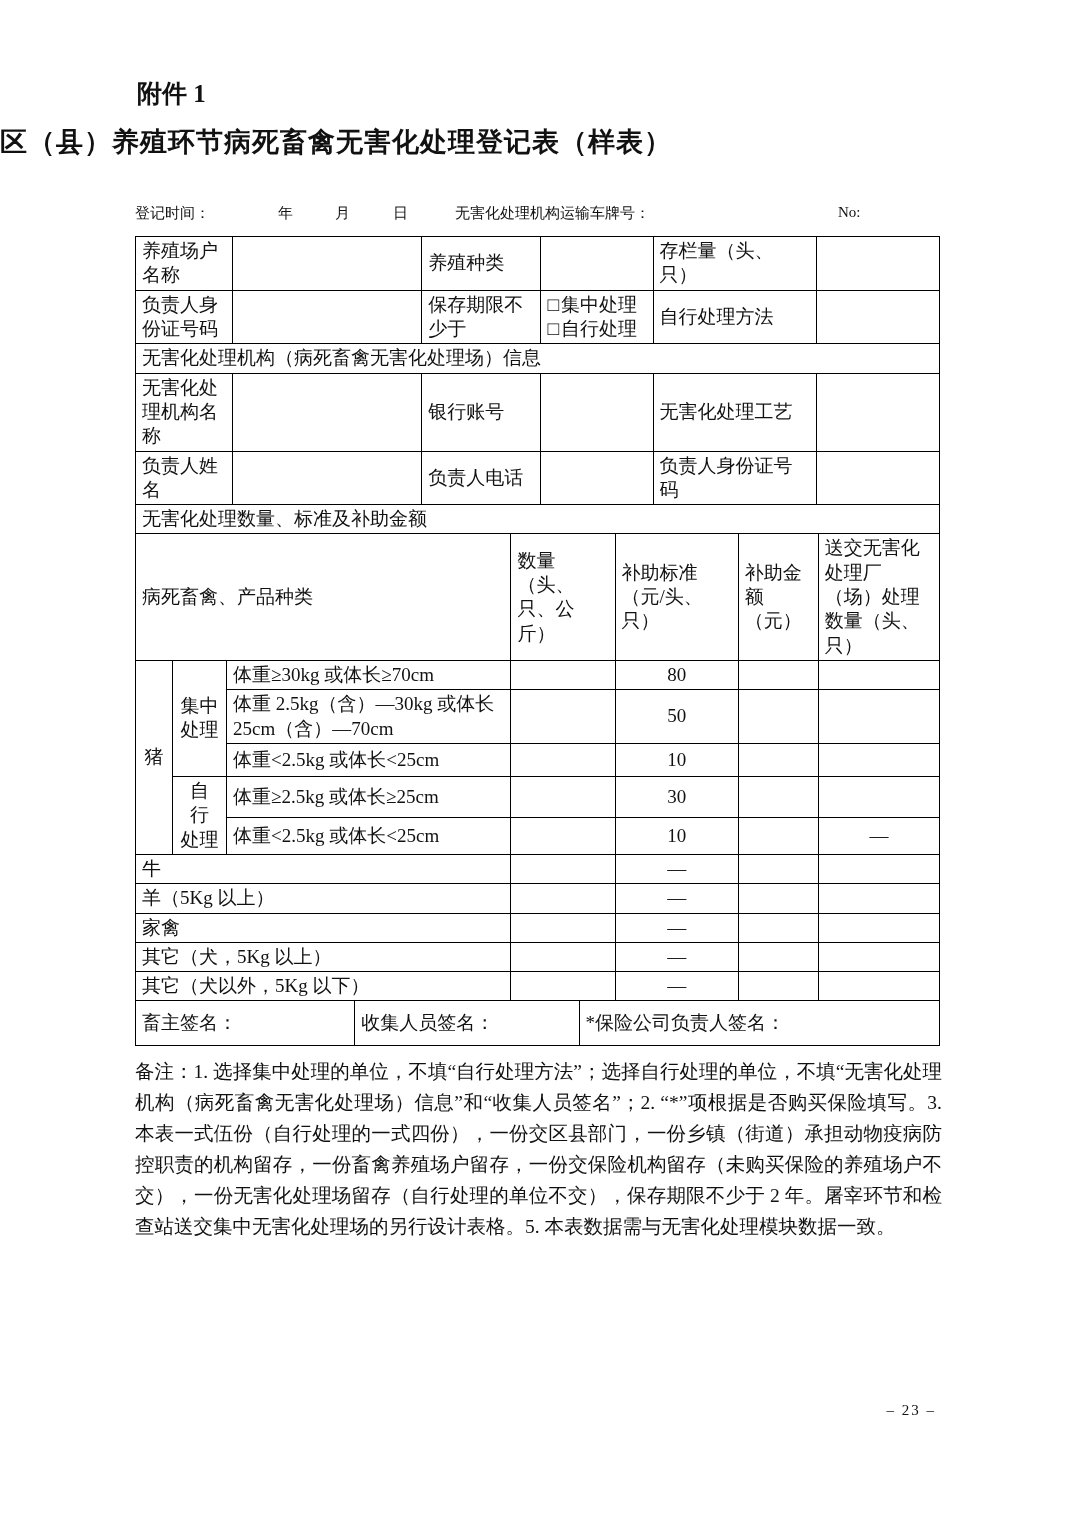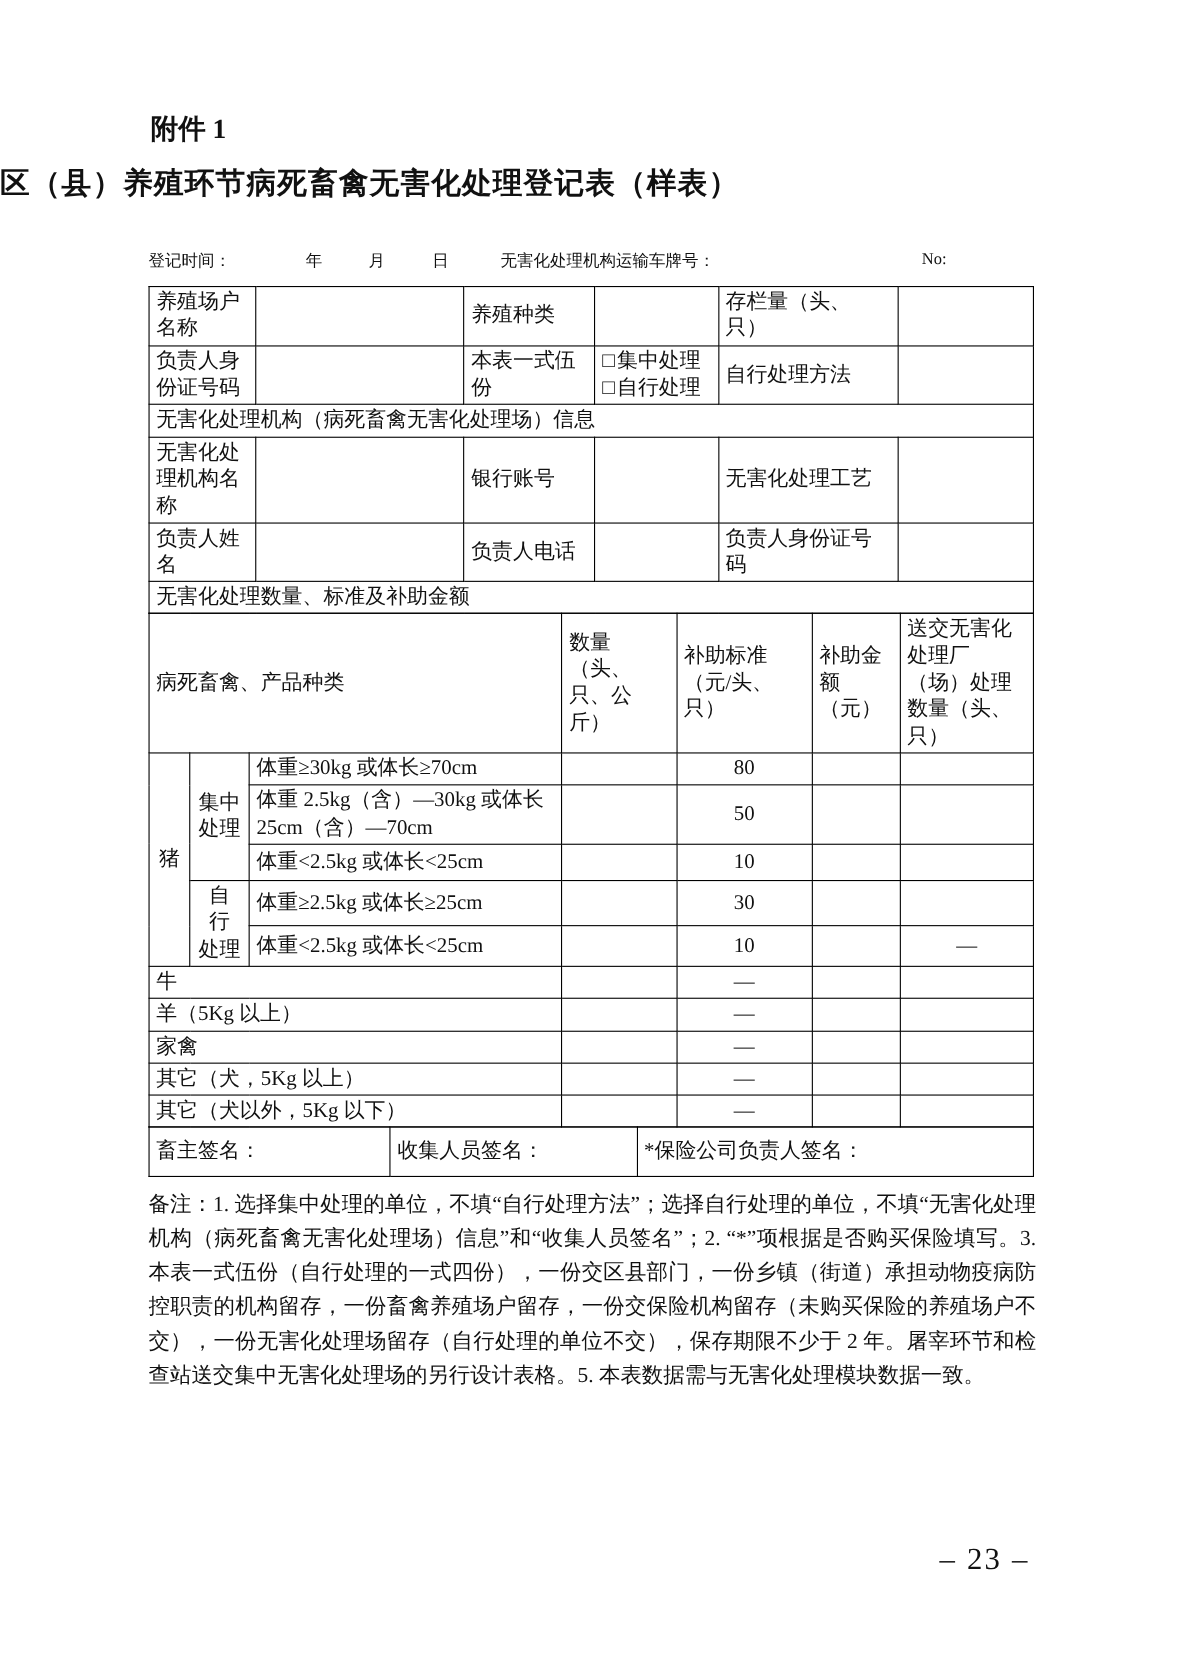--- a/index.html
+++ b/index.html
@@ -2,21 +2,21 @@
 <html><head>
 <meta charset="utf-8">
 <style>
   html,body{margin:0;padding:0;background:#ffffff;}
   body{
     width:1074px;height:1520px;position:relative;
     font-family:"Liberation Serif","DejaVu Serif",serif;
     color:#111;
   }
   .attachment{
-    padding:102px 0 0 137px;
+    padding:78px 0 0 137px;
     font-size:25px;font-weight:bold;line-height:32px;
   }
   .doc-title{
     margin:14px 0 0 0;
     text-align:left;
     font-size:27px;font-weight:bold;letter-spacing:1px;line-height:36px;
   }
   .meta{
     position:relative;height:26px;margin:44px 0 6px 135px;
     font-size:15px;
@@ -55,21 +55,21 @@
   .cb{margin-right:2px;}
   .sig-date-left{text-align:center;padding-left:90px;margin-top:28px;}
   .seal{margin-top:24px;}
   .notes{
     width:807px;margin:10px 0 0 135px;
     font-size:19.5px;line-height:31px;
     text-align:justify;
   }
   .pageno{
     position:absolute;top:1402px;right:138px;
-    font-size:28px;letter-spacing:2px;font-family:Liberation Serif, serif;
+    font-size:15px;letter-spacing:2px;font-family:Liberation Serif, serif;
   }
 </style>
 </head>
 <body>
 
 <div>
 
   <div class="attachment">附件 1</div>
 
   <div class="doc-title">区（县）养殖环节病死畜禽无害化处理登记表（样表）</div>
@@ -97,21 +97,21 @@
       <td>养殖场户名称</td>
       <td></td>
       <td>养殖种类</td>
       <td></td>
       <td>存栏量（头、只）</td>
       <td></td>
     </tr>
     <tr class="r49">
       <td>负责人身份证号码</td>
       <td></td>
-      <td>本表一式伍份</td>
+      <td>保存期限不少于</td>
       <td>
         <div class="cbline"><span class="cb">□</span><span>集中处理</span></div>
         <div class="cbline"><span class="cb">□</span><span>自行处理</span></div>
       </td>
       <td>自行处理方法</td>
       <td></td>
     </tr>
     <tr class="r27">
       <td colspan="6">无害化处理机构（病死畜禽无害化处理场）信息</td>
     </tr>

